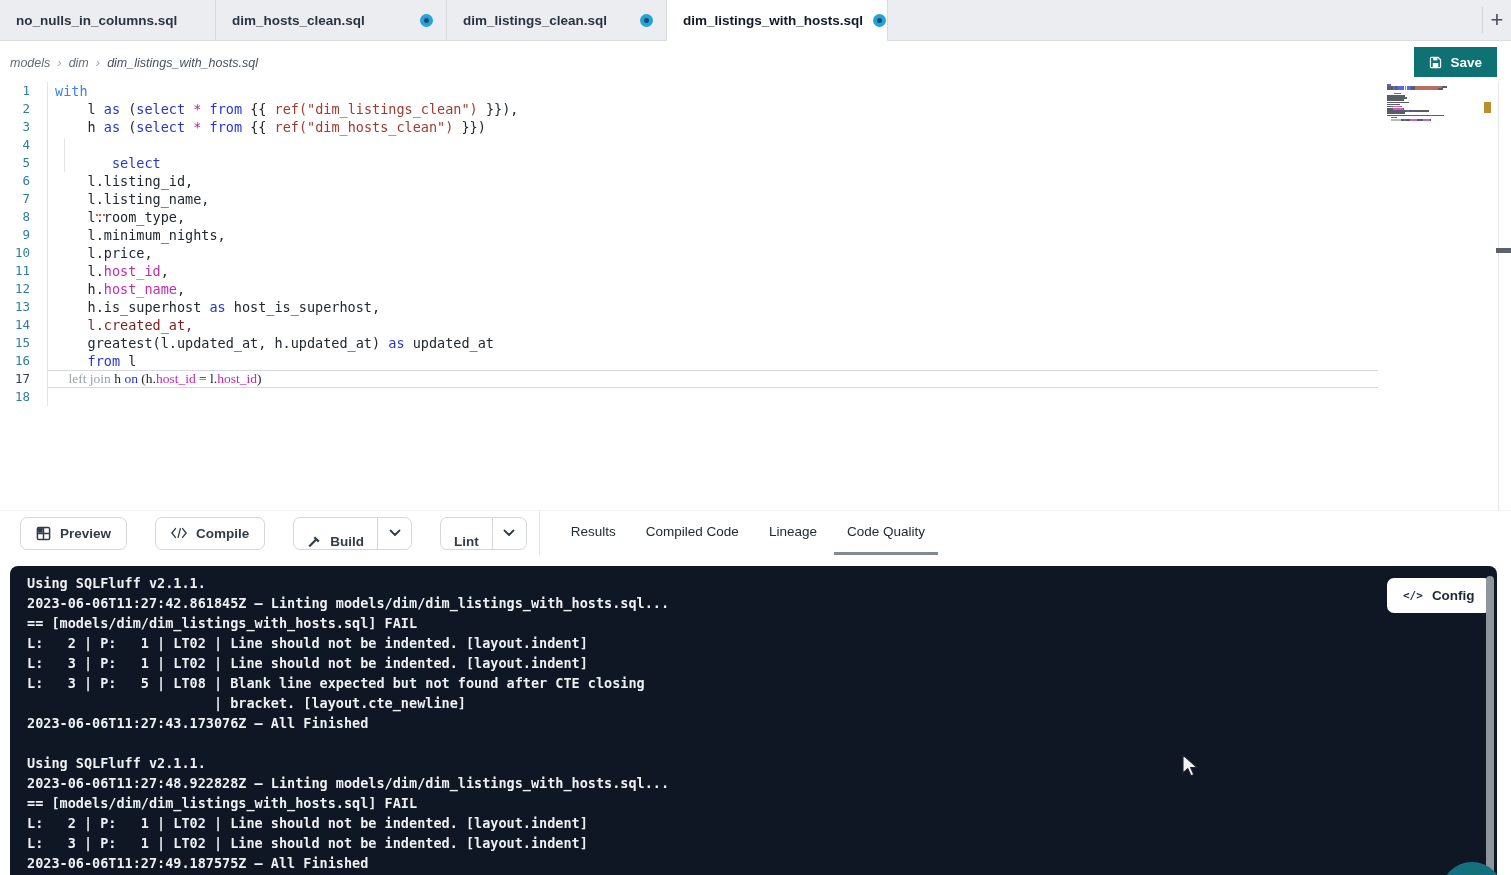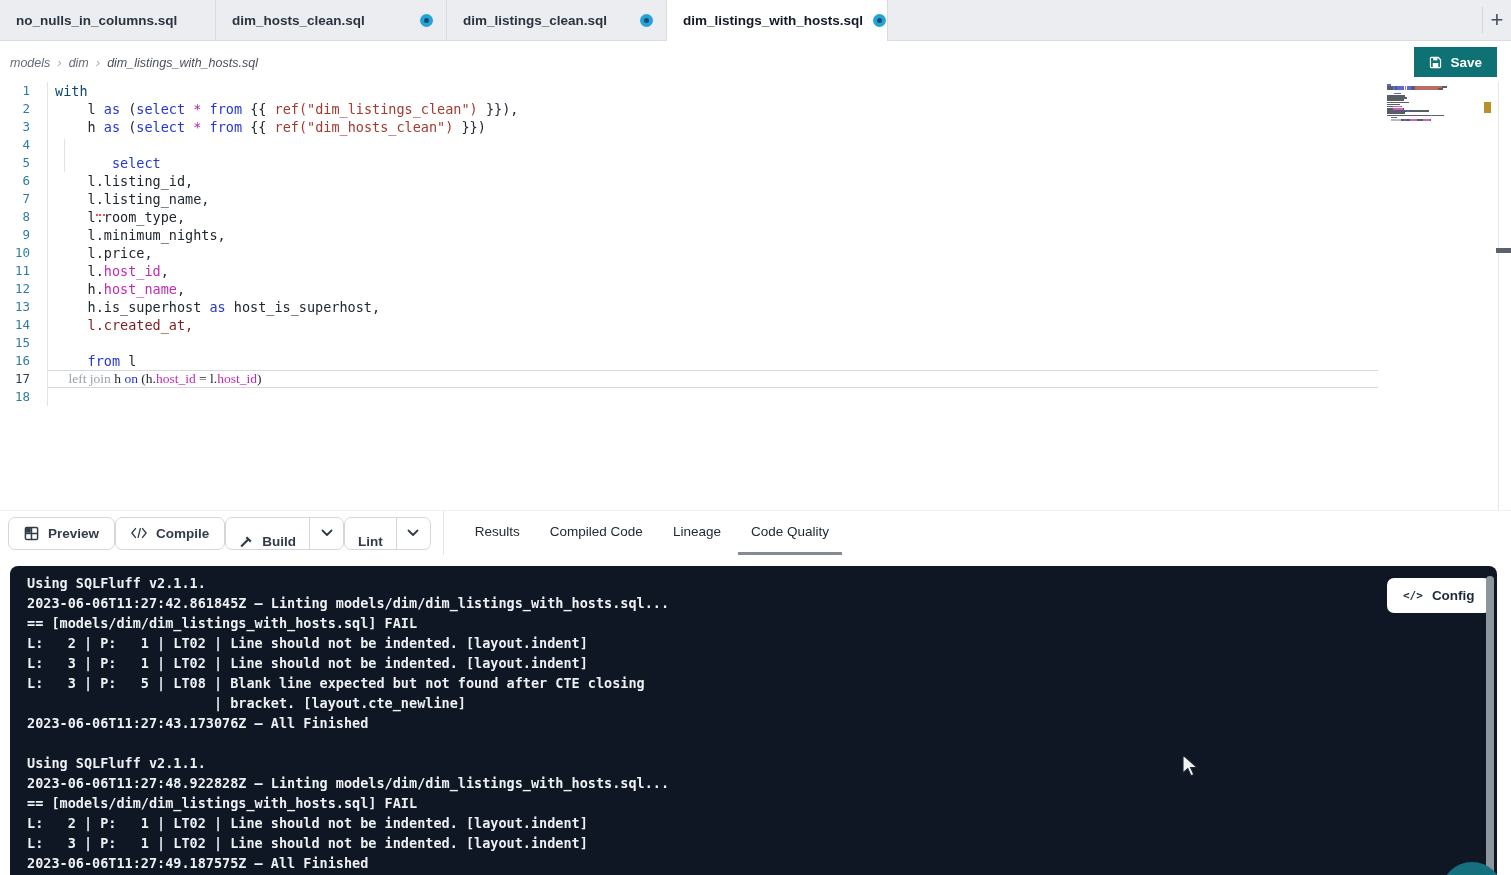--- a/index.html
+++ b/index.html
@@ -51,21 +51,21 @@
   .mini-row { height: 2.2px; line-height: 0; white-space: nowrap; overflow: hidden; }
   .mini-seg { display: inline-block; height: 1.6px; vertical-align: top; }
   .mini-hl { position: absolute; left: 0; width: 103px; height: 3.5px; background: #ecd9a4; z-index: -1; }
   .ruler-line { position: absolute; left: 1498px; top: 0; width: 1px; height: 428px; background: #e4e6ea; }
   .ruler-gold { position: absolute; left: 1484px; top: 20px; width: 7px; height: 11px; background: #b8912d; }
   .ruler-grey { position: absolute; left: 1496px; top: 166px; width: 15px; height: 5px; background: #5b626b; }
 
   
   .toolbar { position: absolute; top: 510px; left: 0; right: 0; height: 45px; background: #fff;
     border-top: 1px solid #f0f1f3; display: flex; align-items: stretch; }
-  .tb-left { display: flex; align-items: center; gap: 0; padding-left: 8px; }
+  .tb-left { display: flex; align-items: center; gap: 28px; padding-left: 20px; }
   .btn, .split { height: 33px; background: #fff; border: 1px solid #d3d7dc; border-radius: 7px;
     color: #323c48; font-size: 13.5px; font-weight: 600; font-family: inherit; }
   .btn { display: flex; align-items: center; gap: 9px; padding: 0 15px; cursor: pointer; }
   .split { display: flex; align-items: stretch; padding: 0; }
   .split .main { display: flex; align-items: flex-end; gap: 9px; padding: 0 13px; cursor: pointer; }
   .split .chev { display: flex; align-items: center; justify-content: center; width: 34px;
     border-left: 1px solid #d3d7dc; cursor: pointer; }
   .panel-div { width: 1px; background: #e1e4e8; margin-left: 12px; }
   .bt-tabs { display: flex; margin-left: 16px; align-items: stretch; }
   .bt-tab { display: flex; align-items: center; padding: 0 13px; margin: 0 2px;
@@ -134,21 +134,21 @@
         <rect x="4.6" y="8.6" width="6.8" height="5.2" fill="#fff"></rect>
       </svg>
       <span>Save</span>
     </button>
   </div>
 
   <div class="editor">
     <div id="code-lines">
         <div class="code-row">
           <span class="ln">1</span>
-          <span class="ct"><span style="color: #0c4a6e;">with</span></span>
+          <span class="ct"><span style="color: #3b82f6;">with</span></span>
         </div>
         <div class="code-row">
           <span class="ln">2</span>
           <span class="ct"><span style="color: rgb(33, 40, 48);">    l </span><span style="color: rgb(35, 54, 212);">as</span><span style="color: rgb(33, 40, 48);"> (</span><span style="color: rgb(35, 54, 212);">select</span><span style="color: rgb(33, 40, 48);"> </span><span style="color: rgb(164, 46, 162);">*</span><span style="color: rgb(33, 40, 48);"> </span><span style="color: rgb(35, 54, 212);">from</span><span style="color: rgb(33, 40, 48);"> {{ </span><span style="color: rgb(162, 59, 46);">ref("dim_listings_clean")</span><span style="color: rgb(33, 40, 48);"> }}),</span></span>
         </div>
         <div class="code-row">
           <span class="ln">3</span>
           <span class="ct"><span style="color: rgb(33, 40, 48);">    h </span><span style="color: rgb(35, 54, 212);">as</span><span style="color: rgb(33, 40, 48);"> (</span><span style="color: rgb(35, 54, 212);">select</span><span style="color: rgb(33, 40, 48);"> </span><span style="color: rgb(164, 46, 162);">*</span><span style="color: rgb(33, 40, 48);"> </span><span style="color: rgb(35, 54, 212);">from</span><span style="color: rgb(33, 40, 48);"> {{ </span><span style="color: rgb(162, 59, 46);">ref("dim_hosts_clean")</span><span style="color: rgb(33, 40, 48);"> }})</span></span>
         </div>
         <div class="code-row">
@@ -190,20 +190,21 @@
         <div class="code-row">
           <span class="ln">13</span>
           <span class="ct"><span style="color: rgb(33, 40, 48);">    h.is_superhost </span><span style="color: rgb(35, 54, 212);">as</span><span style="color: rgb(33, 40, 48);"> host_is_superhost,</span></span>
         </div>
         <div class="code-row">
           <span class="ln">14</span>
           <span class="ct"><span style="color: #7f1d1d;">    l.created_at,</span></span>
         </div>
         <div class="code-row">
           <span class="ln">15</span>
+          <span class="ct"><span style="color: rgb(33, 40, 48);">    greatest(l.updated_at, h.updated_at) </span><span style="color: rgb(35, 54, 212);">as</span><span style="color: rgb(33, 40, 48);"> updated_at</span></span>
         </div>
         <div class="code-row">
           <span class="ln">16</span>
           <span class="ct"><span style="color: rgb(33, 40, 48);">    </span><span style="color: rgb(35, 54, 212);">from</span><span style="color: rgb(33, 40, 48);"> l</span></span>
         </div>
         <div class="code-row current">
           <span class="ln">17</span>
           <span class="ct"><span style="color: rgb(33, 40, 48);">    </span><span style="color: rgb(154, 162, 172);">left join</span><span style="color: rgb(33, 40, 48);"> h </span><span style="color: rgb(35, 54, 212);">on</span><span style="color: rgb(33, 40, 48);"> (h.</span><span style="color: rgb(192, 43, 180);">host_id</span><span style="color: rgb(33, 40, 48);"> = l.</span><span style="color: rgb(192, 43, 180);">host_id</span><span style="color: rgb(33, 40, 48);">)</span></span>
         </div>
         <div class="code-row">

